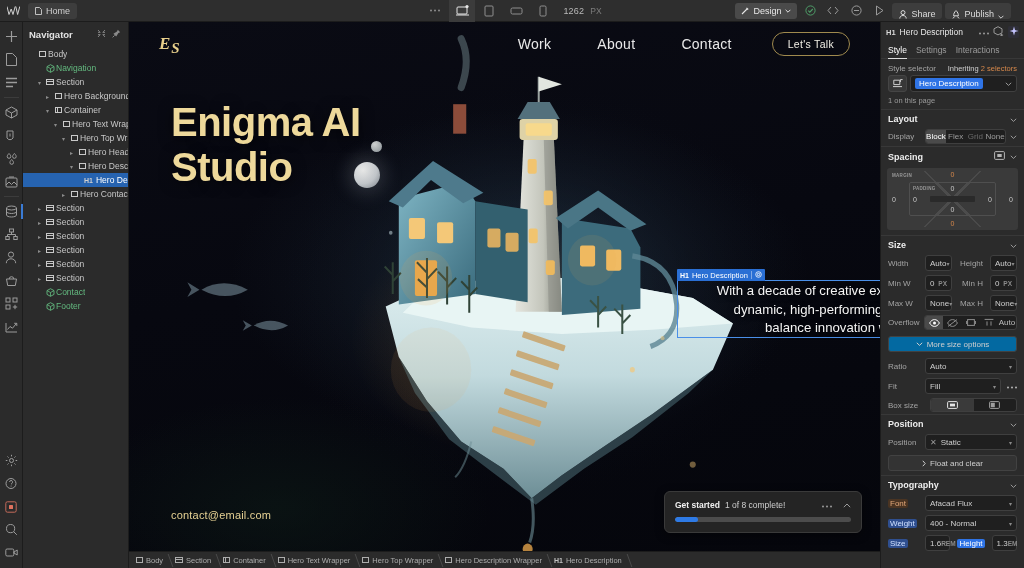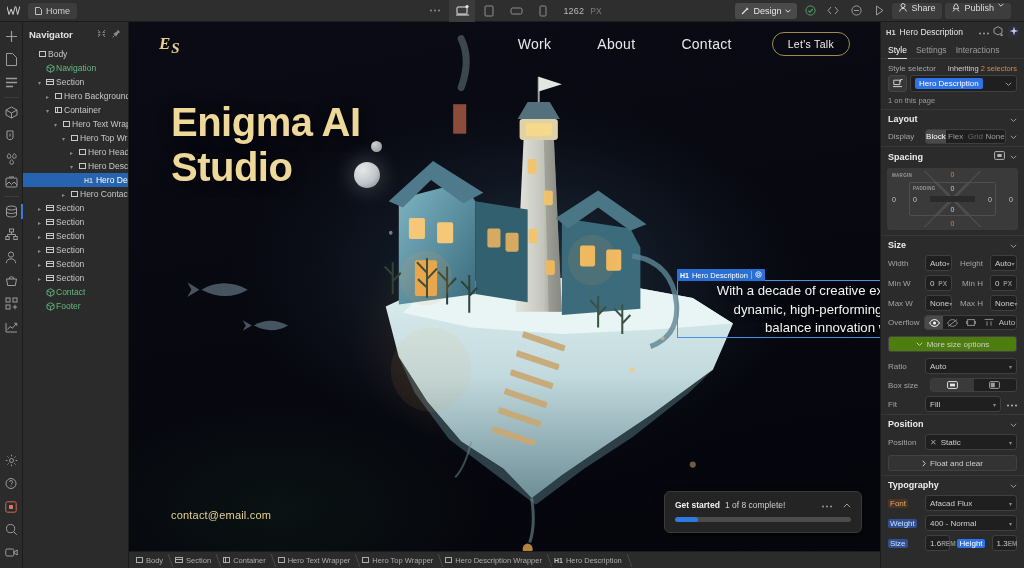--- a/index.html
+++ b/index.html
@@ -42,21 +42,21 @@
   }
   .tb-mode {
     display: flex; align-items: center; gap: 4px; height: 16px; padding: 0 6px;
     background: #4a4a4a; border-radius: 3px; color: #e8e8e8; font-size: 9px;
   }
   .tb-ico {
     width: 20px; height: 20px; display: flex; align-items: center; justify-content: center;
     color: #9a9a9a; font-size: 10px;
   }
   .tb-btn {
-    display: flex; align-items: flex-start; gap: 4px; height: 16px; padding: 0 7px;
+    display: flex; align-items: flex-end; gap: 4px; height: 16px; padding: 0 7px;
     background: #3d3d3d; border-radius: 3px; color: #dcdcdc; font-size: 9px;
   }
   .tb-btn.pub { background: #3d3d3d; }
 
   
   .main { flex: 1; display: flex; min-height: 0; position: relative; }
 
   
   .rail {
     width: 23px; background: #2b2b2b; border-right: 1px solid #1c1c1c;
@@ -281,21 +281,21 @@
   .p-b{left:50%;bottom:17px;transform:translateX(-50%);}
   .p-l{left:26px;top:50%;transform:translateY(-50%);}
   .p-r{right:26px;top:50%;transform:translateY(-50%);}
 
   .ovrow { display:flex; align-items:center; padding:2px 7px; gap:3px;}
   .ovseg { display:flex; flex:1; background:#1f1f1f; border:1px solid #3f3f3f; border-radius:3px; overflow:hidden;}
   .ovseg > div { flex:1; display:flex; align-items:center; justify-content:center; padding:2px 0; color:#8e8e8e;}
   .ovseg > div.on { background:#4a4a4a; color:#fff;}
   .ovseg > div.txt { font-size:8px; color:#bdbdbd;}
   .morebtn {
-    margin:4px 7px; height:16px; background:#4d7c0f; border:1px solid #424242; border-radius:3px;
+    margin:4px 7px; height:16px; background:#0369a1; border:1px solid #424242; border-radius:3px;
     display:flex; align-items:center; justify-content:center; gap:4px; color:#cfcfcf; font-size:8px;
   }
   .boxseg { display:flex; flex:1; background:#1f1f1f; border:1px solid #3f3f3f; border-radius:3px; overflow:hidden;}
   .boxseg > div { flex:1; display:flex; align-items:center; justify-content:center; padding:2px 0; color:#9e9e9e;}
   .boxseg > div.on { background:#3a3a3a; color:#e4e4e4;}
   .floatbtn {
     margin:3px 7px 4px; height:16px; background:#333333; border:1px solid #424242; border-radius:3px;
     display:flex; align-items:center; justify-content:center; gap:4px; color:#cfcfcf; font-size:8px;
   }
   .lblchip { font-size:8px; padding:0px 2px; border-radius:2px; }
@@ -1117,50 +1117,50 @@
           <span>More size options</span>
         </div>
         <div class="frow">
           <span class="flabel">Ratio</span>
           <div class="inp">
             <span class="v">Auto</span>
             <span class="c">▾</span>
           </div>
         </div>
         <div class="frow">
+          <span class="flabel">Fit</span>
+          <div class="inp">
+            <span class="v">Fill</span>
+            <span class="c">▾</span>
+          </div>
+          <span class="sec-extra" style="margin:0 0 0 2px">
+            <svg width="10" height="3" viewBox="0 0 10 3">
+                <circle cx="1" cy="1.5" r="1" fill="currentColor"></circle>
+                <circle cx="5" cy="1.5" r="1" fill="currentColor"></circle>
+                <circle cx="9" cy="1.5" r="1" fill="currentColor"></circle>
+              </svg>
+          </span>
+        </div>
+        <div class="frow">
           <span class="flabel wide">Box size</span>
           <div class="boxseg">
             <div class="on">
               <svg width="11" height="8" viewBox="0 0 11 8">
                   <rect x=".6" y=".6" width="9.8" height="6.8" rx="1" stroke="currentColor" fill="none"></rect>
                   <rect x="3" y="2.6" width="5" height="2.8" fill="currentColor"></rect>
                 </svg>
             </div>
             <div>
               <svg width="11" height="8" viewBox="0 0 11 8">
                   <rect x=".6" y=".6" width="9.8" height="6.8" rx="1" stroke="currentColor" fill="none"></rect>
                   <rect x="1.8" y="1.8" width="4" height="4.4" fill="currentColor"></rect>
                 </svg>
             </div>
           </div>
         </div>
-        <div class="frow">
-          <span class="flabel">Fit</span>
-          <div class="inp">
-            <span class="v">Fill</span>
-            <span class="c">▾</span>
-          </div>
-          <span class="sec-extra" style="margin:0 0 0 2px">
-            <svg width="10" height="3" viewBox="0 0 10 3">
-                <circle cx="1" cy="1.5" r="1" fill="currentColor"></circle>
-                <circle cx="5" cy="1.5" r="1" fill="currentColor"></circle>
-                <circle cx="9" cy="1.5" r="1" fill="currentColor"></circle>
-              </svg>
-          </span>
-        </div>
 
         <div class="sec-h">
           <span class="sec-title">Position</span>
           <span class="sec-chev">
             <svg width="7" height="4" viewBox="0 0 7 4">
                 <path d="M.8.8 3.5 3.4 6.2.8" stroke="currentColor" fill="none"></path>
               </svg>
           </span>
         </div>
         <div class="frow">

